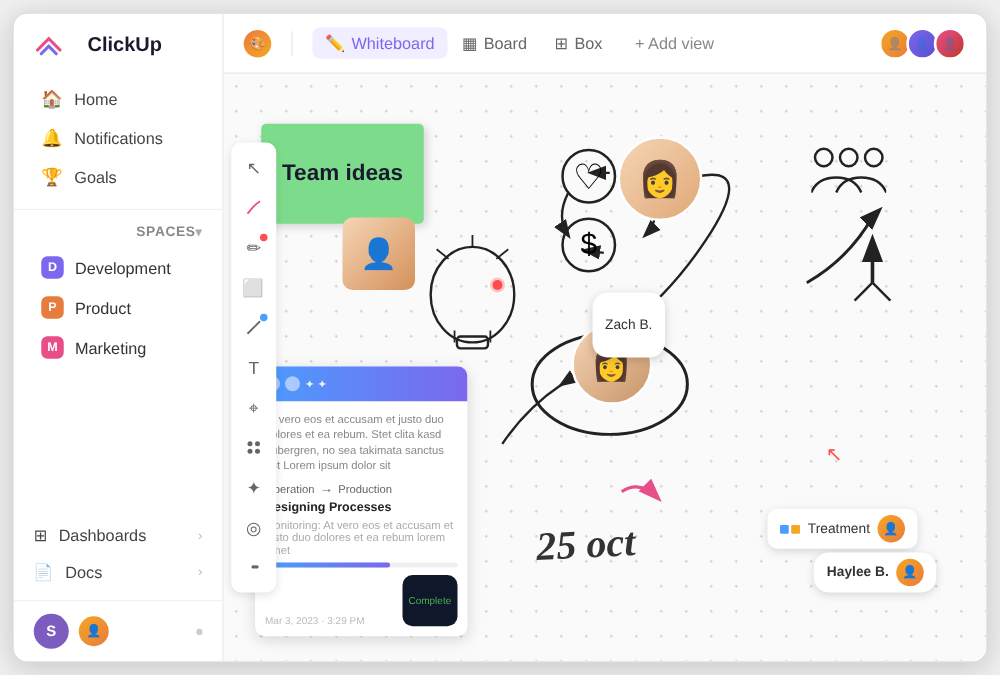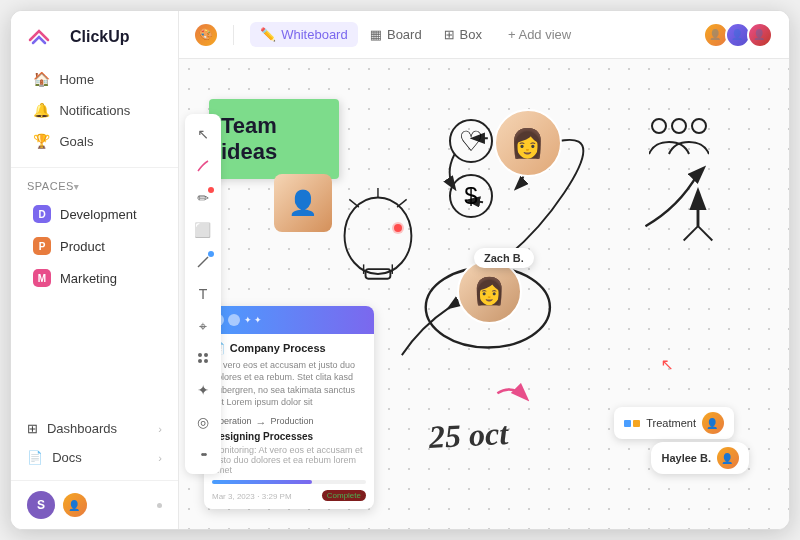--- a/index.html
+++ b/index.html
@@ -59,24 +59,24 @@
       color: #444;
       cursor: pointer;
       border-radius: 6px;
       margin: 1px 6px;
     }
     .sidebar-nav-item .nav-icon { font-size: 14px; color: #888; }
     .sidebar-divider { height: 1px; background: #f0f0f0; margin: 6px 0; }
     .spaces-header {
       display: flex;
       align-items: center;
-      justify-content: flex-start;
+      justify-content: flex-end;
       padding: 6px 16px;
       font-size: 11px;
-      font-weight: 400;
+      font-weight: 700;
       color: #888;
       text-transform: uppercase;
       letter-spacing: 0.5px;
     }
     .spaces-header .chevron { font-size: 10px; color: #aaa; }
     .space-item {
       display: flex;
       align-items: center;
       gap: 9px;
       padding: 6px 16px;
@@ -313,21 +313,21 @@
     
     .sticky-green {
       position: absolute;
       top: 40px;
       left: 30px;
       width: 130px;
       height: 80px;
       background: #7ddc8b;
       border-radius: 4px;
       padding: 12px;
-      font-size: 22px;
+      font-size: 18px;
       font-weight: 700;
       color: #1a1a2e;
       box-shadow: 2px 2px 8px rgba(0,0,0,0.15);
       display: flex;
       align-items: center;
       justify-content: center;
       text-align: left;
       line-height: 1.2;
     }
     .sticky-yellow {
@@ -490,48 +490,48 @@
     }
     .card-bottom-row {
       display: flex;
       align-items: flex-end;
       gap: 4px;
       padding-top: 3px;
     }
     .card-date { font-size: 8px; color: #bbb; }
     .card-complete-badge {
       font-size: 8px;
-      background: #7f1d1d;
+      background: #0f172a;
       color: #4caf50;
-      padding: 1px 5px;
+      padding: 16px 5px;
       border-radius: 8px;
       margin-left: auto;
     }
     
     .oct-label {
       position: absolute;
       bottom: 75px;
       left: 250px;
       font-size: 32px;
       font-weight: 800;
       color: #333;
       font-style: italic;
       transform: rotate(-3deg);
       font-family: 'Georgia', serif;
     }
     
     .zach-badge {
       position: absolute;
-      top: 189px;
+      top: 175px;
       left: 295px;
       background: #fff;
       border-radius: 12px;
-      padding: 4px 10px;
+      padding: 20px 10px;
       font-size: 11px;
-      font-weight: 700;
+      font-weight: 400;
       color: #333;
       box-shadow: 0 2px 8px rgba(0,0,0,0.18);
     }
     
     .haylee-badge {
       position: absolute;
       bottom: 55px;
       right: 40px;
       background: #fff;
       border-radius: 12px;
@@ -823,24 +823,20 @@
 
       <div class="company-card">
         <div class="company-card-header">
           <div class="company-card-header-icons">
             <div class="header-icon-circle"></div>
             <div class="header-icon-circle"></div>
             <div style="font-size:9px;color:rgba(255,255,255,0.9);">✦ ✦</div>
           </div>
         </div>
         <div class="company-card-body">
-          <div class="company-card-title">
-            <span>📄</span>
-            <span>Company Process</span>
-          </div>
           <div class="company-card-desc">At vero eos et accusam et justo duo dolores et ea rebum. Stet clita kasd gubergren, no sea takimata sanctus est Lorem ipsum dolor sit</div>
           <div class="company-card-row">
             <span>Operation</span>
             <span class="company-card-arrow">→</span>
             <span>Production</span>
           </div>
           <div class="company-card-subtitle">Designing Processes</div>
           <div class="company-card-foot">Monitoring: At vero eos et accusam et justo duo dolores et ea rebum lorem amet</div>
           <div class="progress-bar-wrap">
             <div class="progress-bar-fill" style="width:65%"></div>

